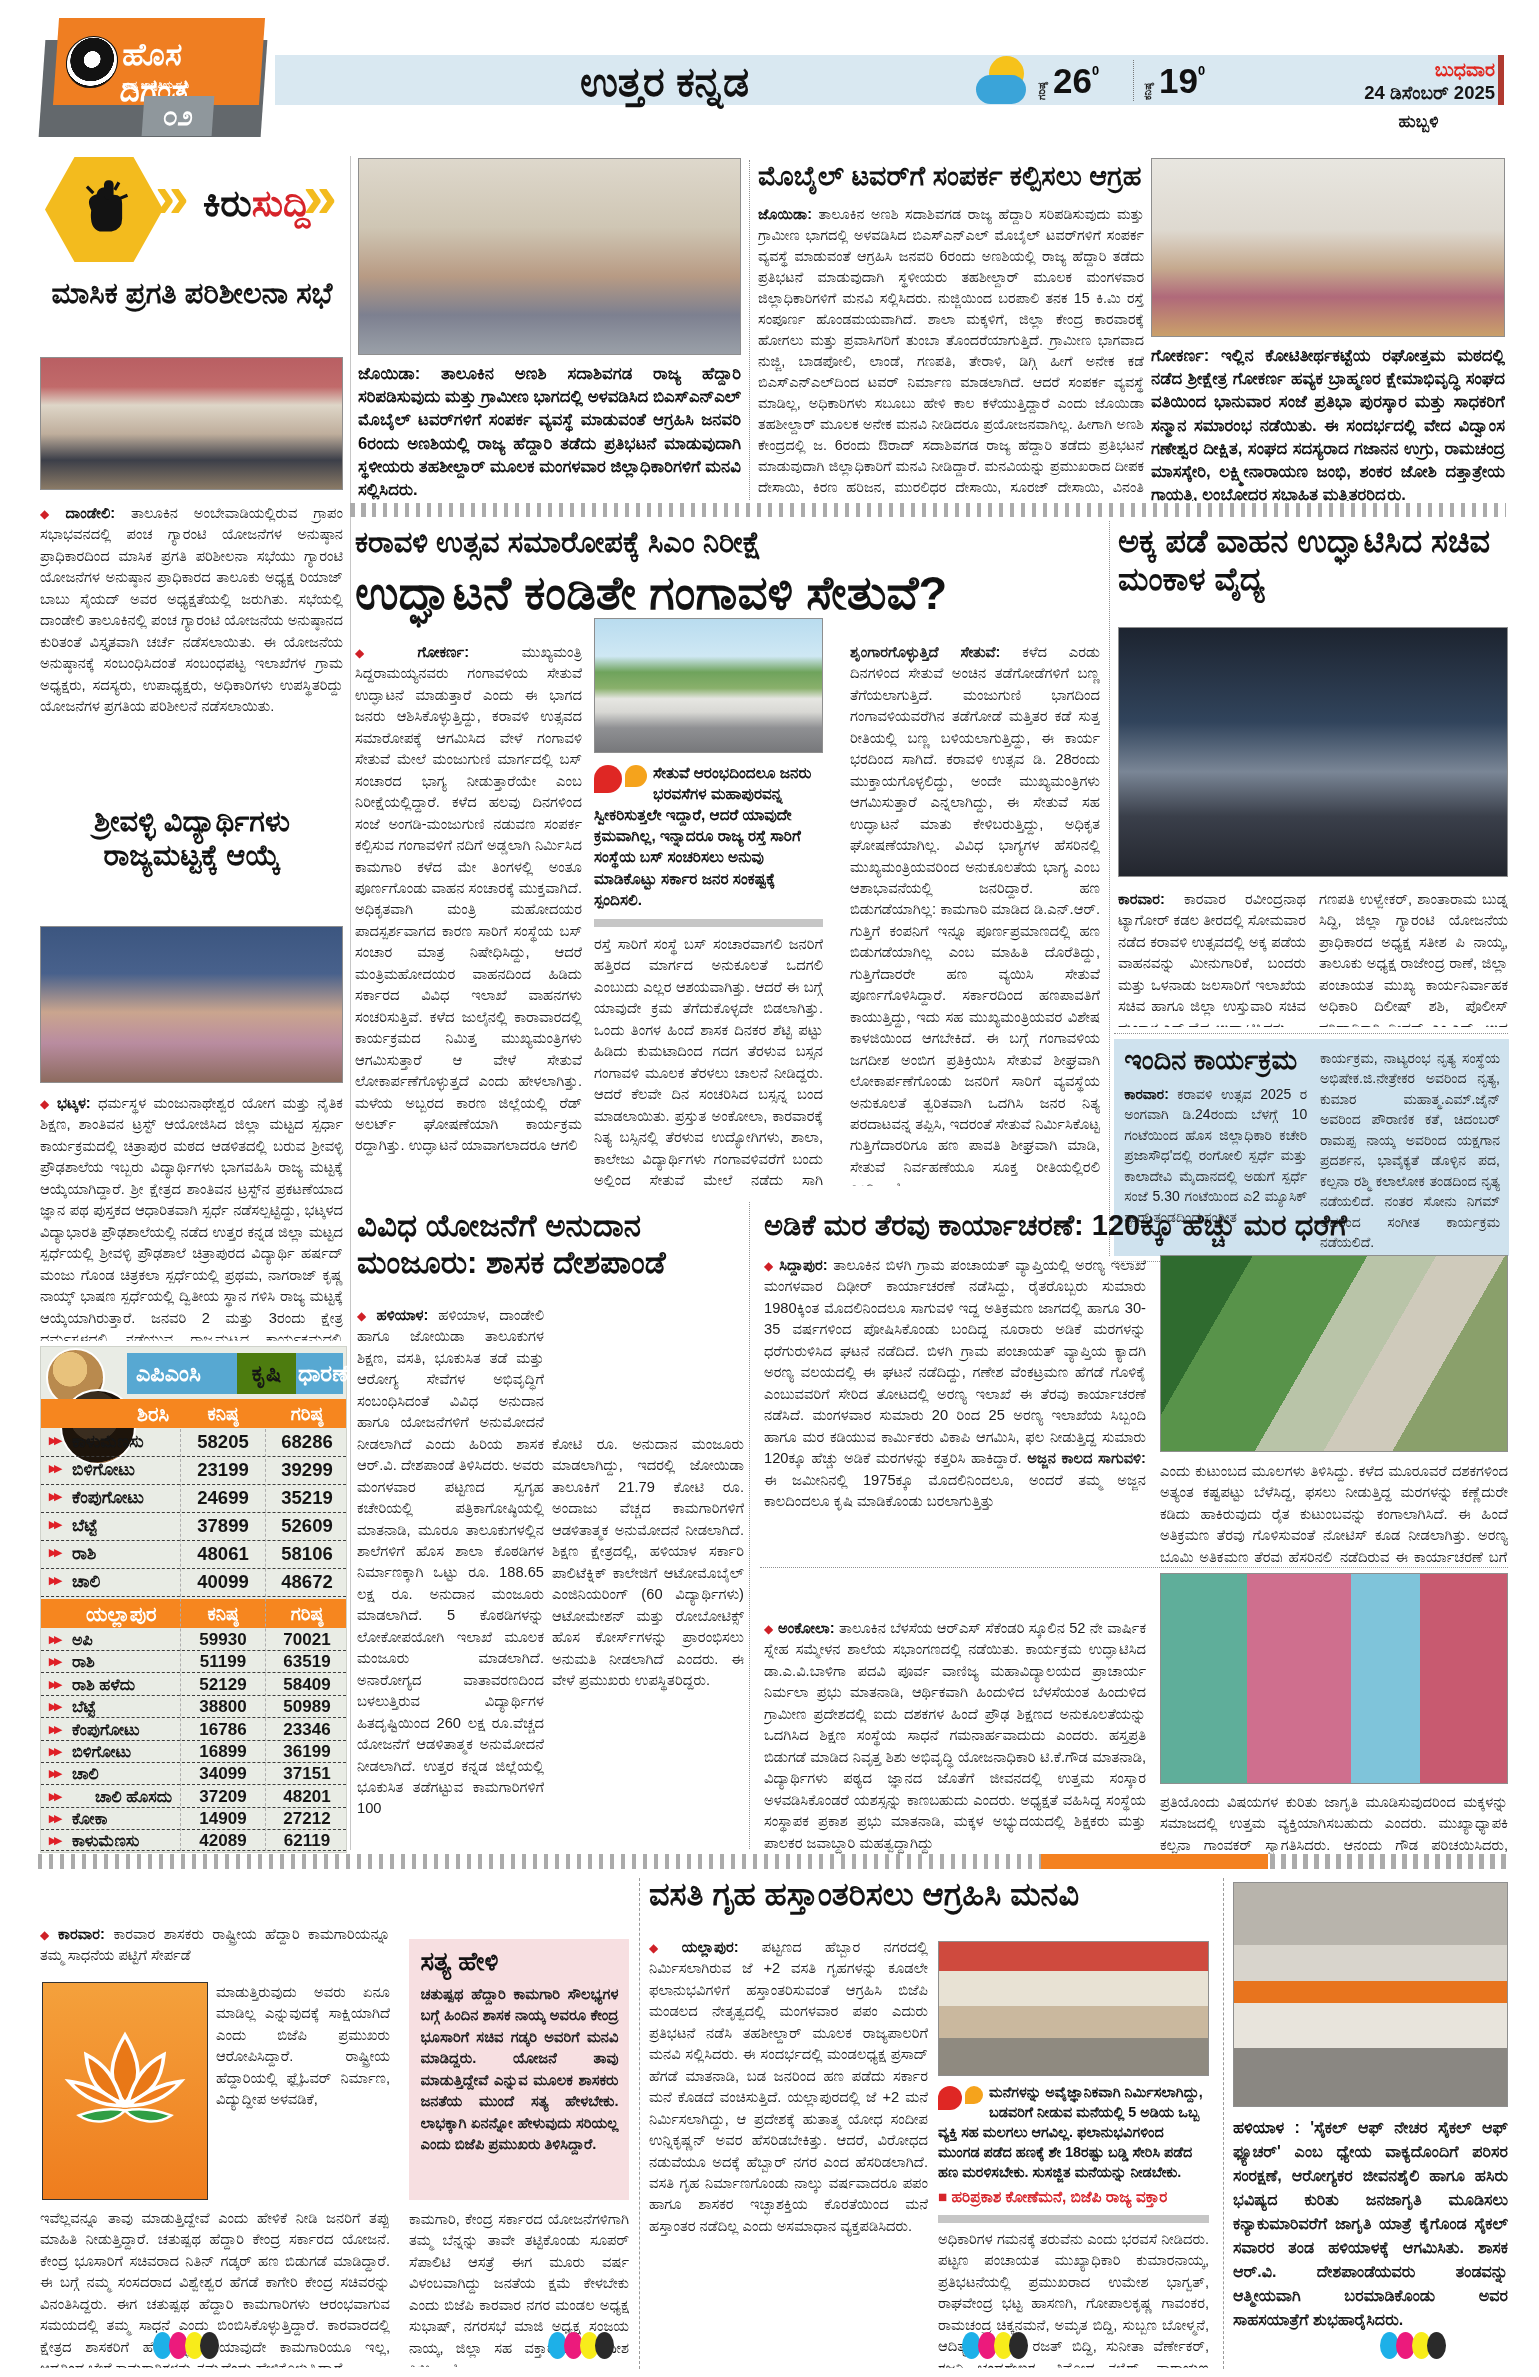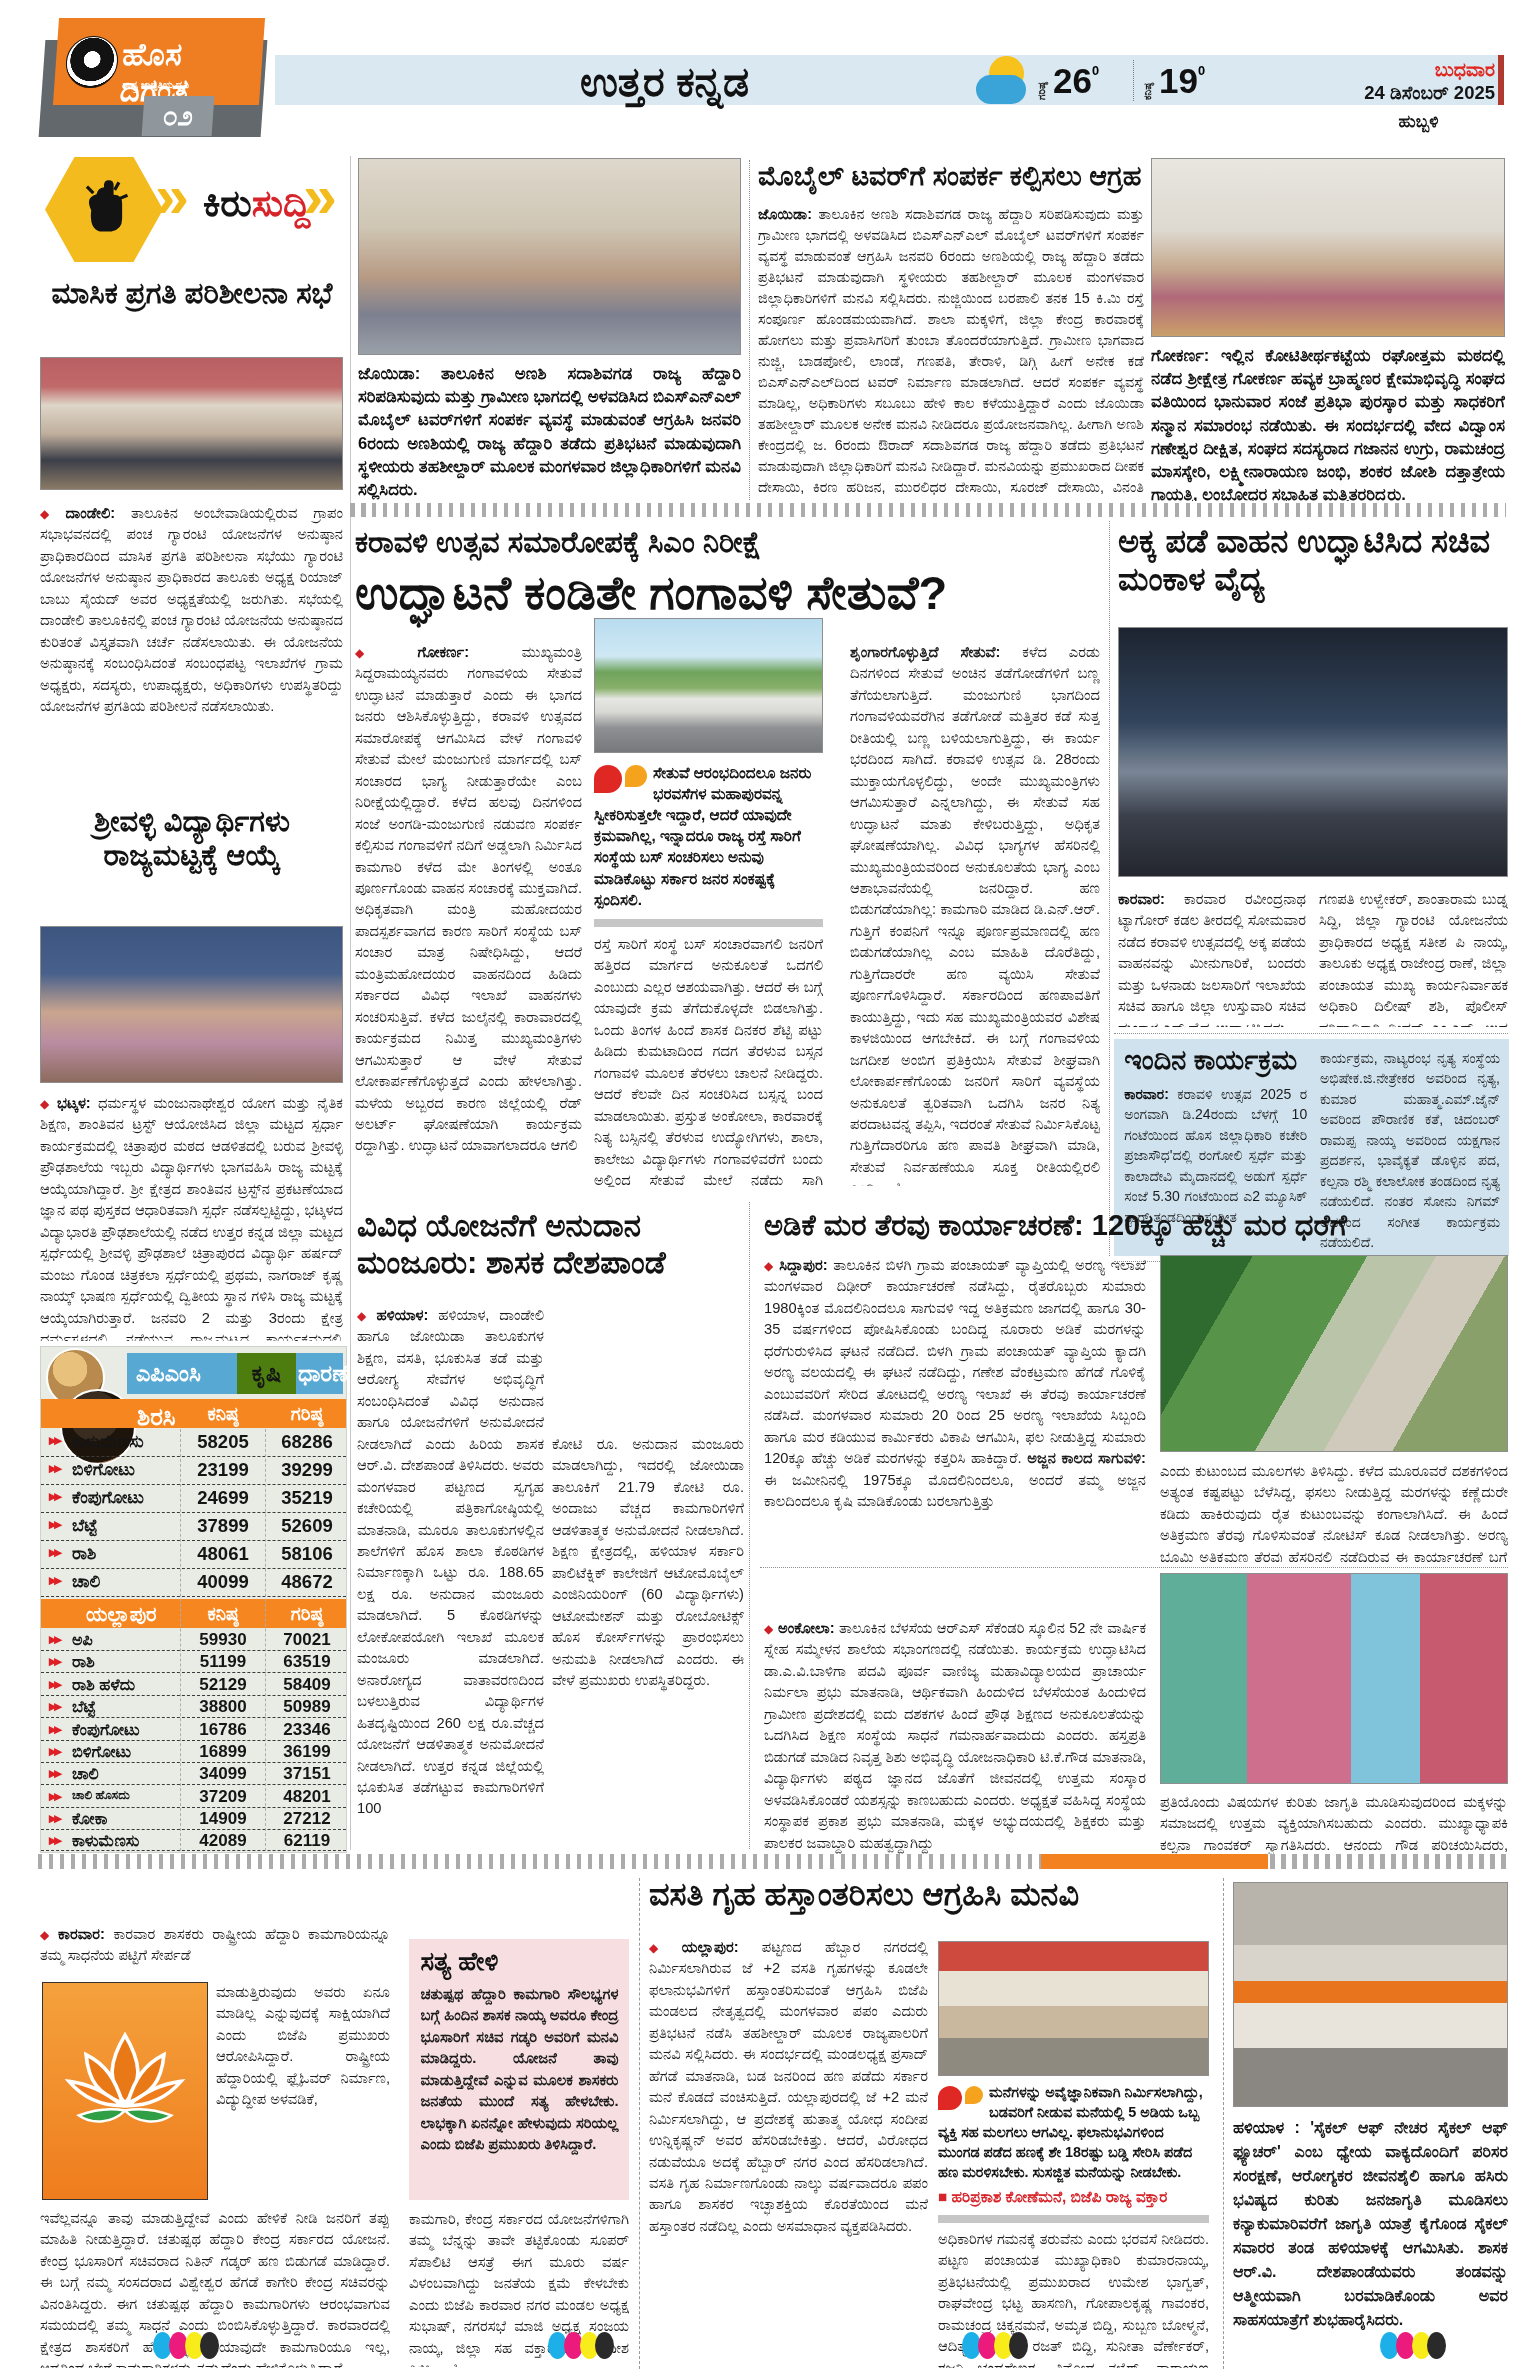--- a/index.html
+++ b/index.html
@@ -99,21 +99,21 @@
   <div class="abs" style="left:40px;top:1346px;width:305px;height:505px;background:#e9ece5;border:0.6px solid #cfd2ca;">
     <div class="abs" style="left:86px;top:6.4px;width:216px;height:41px;background:#57a8d2;">
       <span style="position:absolute;left:9px;top:7.7px;font-size:22.4px;font-weight:bold;color:#ffffff;">ಎಪಿಎಂಸಿ</span>
       <span style="position:absolute;left:110px;top:0;width:59px;height:41px;background:#4d7c0f;color:#151515;font-size:22.4px;font-weight:bold;text-align:center;line-height:41px;">ಕೃಷಿ</span>
       <span style="position:absolute;left:171px;top:7.7px;font-size:22.4px;font-weight:bold;color:#ffffff;">ಧಾರಣೆ</span>
     </div>
     <div class="abs" style="left:5.1px;top:1.3px;width:55px;height:55px;border-radius:50%;border:2.6px solid #ffffff;background:radial-gradient(circle at 40% 35%,#e8c27c 0 35%,#b98a4e 36% 70%,#8a5f2e 71% 100%);"></div>
     <div class="abs" style="left:19px;top:42px;width:72px;height:72px;border-radius:50%;border:2.6px solid #ffffff;background:radial-gradient(circle at 45% 35%,#3a2d1f 0 40%,#1d140b 41% 75%,#8a5f36 76% 100%);"></div>
 
     <div class="abs ohdr" style="left:0;top:52px;width:305px;height:29px;">
-      <span style="position:absolute;left:96px;top:3.8px;font-size:24px;">ಶಿರಸಿ</span>
+      <span style="position:absolute;left:96px;top:3.8px;font-size:20px;">ಶಿರಸಿ</span>
       <span style="position:absolute;left:142px;width:80px;text-align:center;top:3.8px;font-size:18.5px;">ಕನಿಷ್ಠ</span>
       <span style="position:absolute;left:227px;width:78px;text-align:center;top:3.8px;font-size:18.5px;">ಗರಿಷ್ಠ</span>
     </div>
 
     <div class="row" style="top:82px;height:27px;">
         <span class="rbul">▶▶</span>
         <span class="rname">ಕಾಳುಮೆಣಸು</span>
         <span class="rmin tbl-num">58205</span>
         <span class="rmax tbl-num">68286</span>
       </div>
@@ -191,21 +191,21 @@
         <span class="rmax tbl-num" style="font-size:17px;">36199</span>
       </div>
     <div class="row" style="top:415px;height:22.4px;">
         <span class="rbul">▶▶</span>
         <span class="rname" style="font-size:16px;">ಚಾಲಿ</span>
         <span class="rmin tbl-num" style="font-size:17px;">34099</span>
         <span class="rmax tbl-num" style="font-size:17px;">37151</span>
       </div>
     <div class="row" style="top:438px;height:22.4px;">
         <span class="rbul">▶▶</span>
-        <span class="rname" style="font-size:12px;">ಚಾಲಿ ಹೊಸದು</span>
+        <span class="rname" style="font-size:16px;margin-left:23px;">ಚಾಲಿ ಹೊಸದು</span>
         <span class="rmin tbl-num" style="font-size:17px;">37209</span>
         <span class="rmax tbl-num" style="font-size:17px;">48201</span>
       </div>
     <div class="row" style="top:460px;height:22.4px;">
         <span class="rbul">▶▶</span>
         <span class="rname" style="font-size:16px;">ಕೋಕಾ</span>
         <span class="rmin tbl-num" style="font-size:17px;">14909</span>
         <span class="rmax tbl-num" style="font-size:17px;">27212</span>
       </div>
     <div class="row" style="top:482px;height:21px;">

